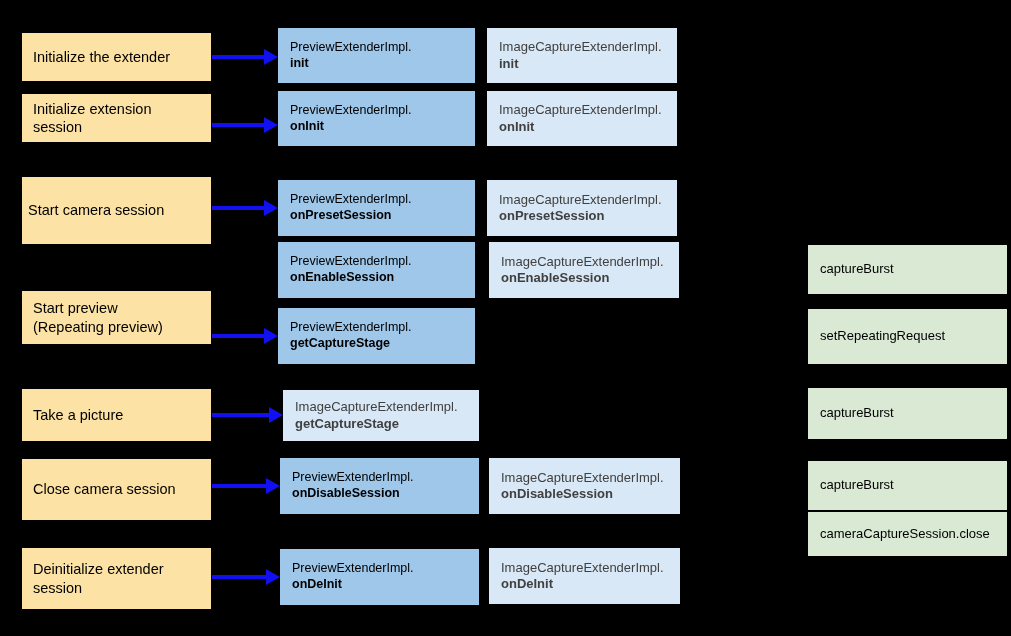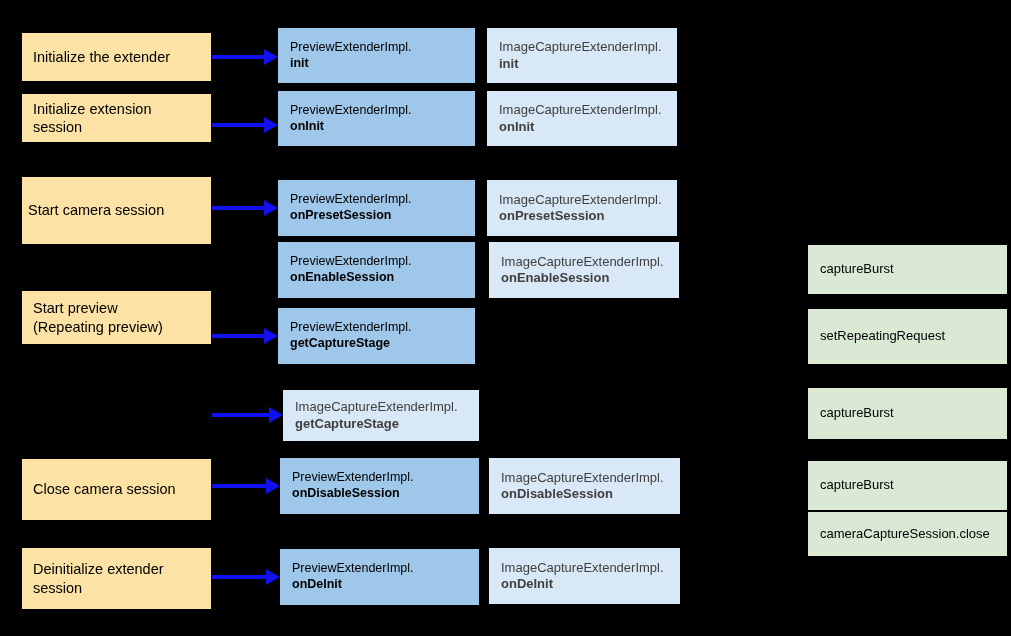--- a/index.html
+++ b/index.html
@@ -102,20 +102,23 @@
 
   <div class="box stage" style="left:22px; top:177px; width:189px; height:67px;padding-left:6px;">
     <div class="line">Start camera session</div>
   </div>
 
   <div class="box stage" style="left:22px; top:291px; width:189px; height:53px;">
     <div class="line">Start preview</div>
     <div class="line">(Repeating preview)</div>
   </div>
 
+  <div class="box stage" style="left:22px; top:389px; width:189px; height:52px;">
+    <div class="line">Take a picture</div>
+  </div>
 
   <div class="box stage" style="left:22px; top:459px; width:189px; height:61px;">
     <div class="line">Close camera session</div>
   </div>
 
   <div class="box stage" style="left:22px; top:548px; width:189px; height:61px;">
     <div class="line">Deinitialize extender</div>
     <div class="line">session</div>
   </div>
 

